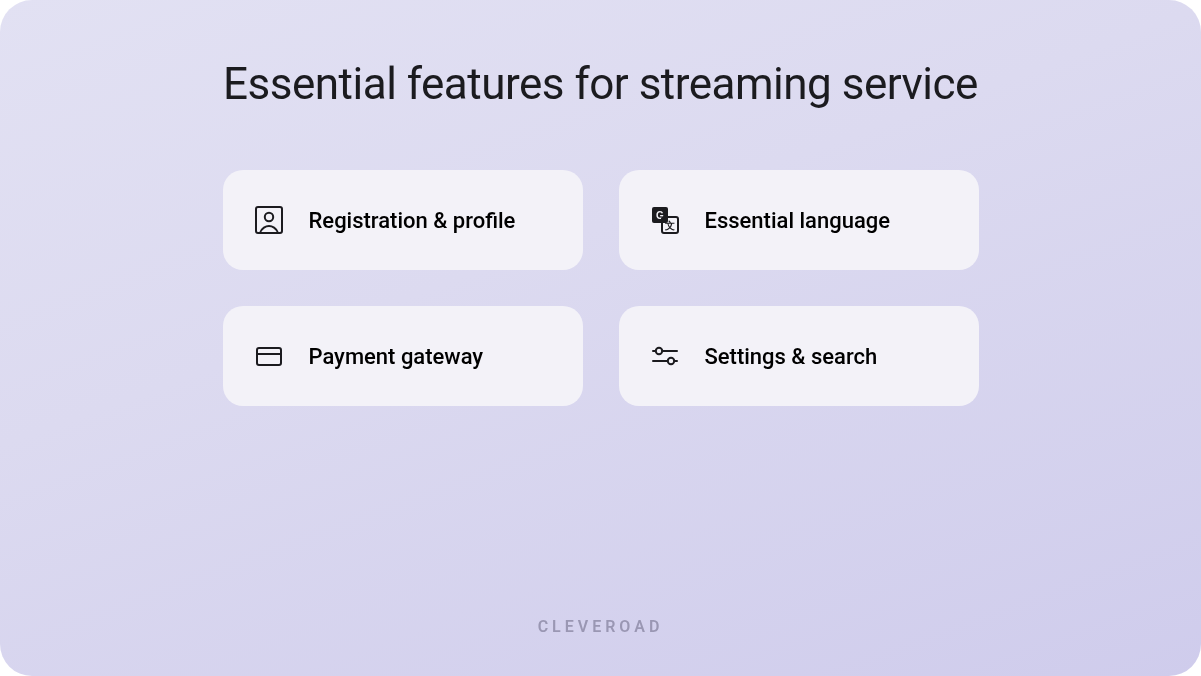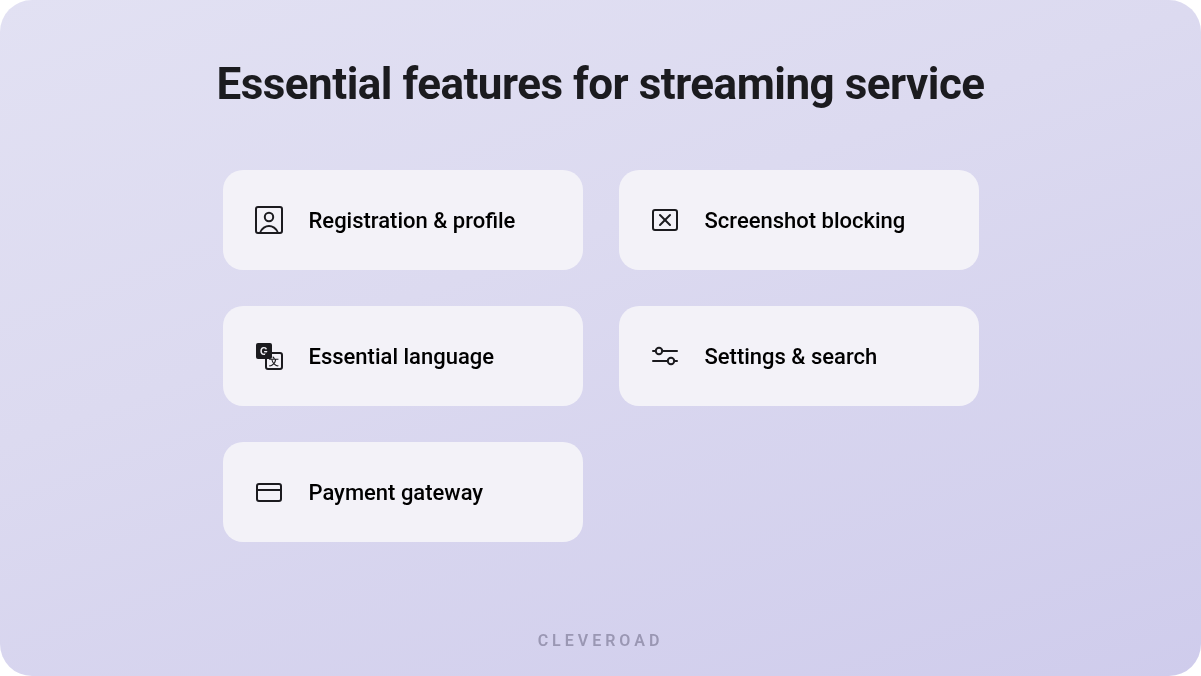--- a/index.html
+++ b/index.html
@@ -17,21 +17,21 @@
     background: linear-gradient(160deg, #e2e1f3 0%, #dcdaf0 40%, #cfccec 100%);
     border-radius: 32px;
     position: relative;
     padding: 48px 60px 30px 60px;
     display: flex;
     flex-direction: column;
     align-items: center;
   }
   .title {
     font-size: 44px;
-    font-weight: 700;
+    font-weight: 400;
     color: #1b1b1f;
     text-align: center;
     margin-top: 10px;
     margin-bottom: 60px;
     letter-spacing: -0.5px;
   }
   .grid {
     display: grid;
     grid-template-columns: repeat(2, 360px);
     grid-auto-rows: 100px;
@@ -57,21 +57,21 @@
     color: #1b1b1f;
   }
   .icon svg { width: 32px; height: 32px; }
   .label {
     font-size: 22px;
     font-weight: 500;
     color: #000000;
   }
   .brand {
     position: absolute;
-    bottom: 26px;
+    bottom: 40px;
     left: 0; right: 0;
     text-align: center;
     font-size: 16px;
     font-weight: 600;
     letter-spacing: 4px;
     color: #9a97b3;
   }
 </style>
 </head>
 <body>
@@ -86,62 +86,52 @@
       <span class="icon">
         <svg viewBox="0 0 32 32" fill="none" stroke="currentColor" stroke-width="2" stroke-linecap="round" stroke-linejoin="round">
           <rect x="3" y="3" width="26" height="26" rx="2"></rect>
           <circle cx="16" cy="13" r="4.2"></circle>
           <path d="M7 29c1.5-5 6-7 9-7s7.5 2 9 7"></path>
         </svg>
       </span>
       <span class="label">Registration &amp; profile</span>
     </div>
 
-    <div class="card">
-      <span class="icon">
-        <svg viewBox="0 0 32 32" fill="none" stroke="currentColor" stroke-width="2" stroke-linecap="round" stroke-linejoin="round">
-          <rect x="4" y="6" width="24" height="20" rx="2"></rect>
-          <line x1="11" y1="11" x2="21" y2="21"></line>
-          <line x1="21" y1="11" x2="11" y2="21"></line>
-        </svg>
-      </span>
-      <span class="label">Screenshot blocking</span>
-    </div>
 
 
     <div class="card">
       <span class="icon">
         <svg viewBox="0 0 32 32" stroke-linecap="round" stroke-linejoin="round">
           <rect x="3" y="3" width="16" height="16" rx="2" fill="currentColor"></rect>
           <text x="11" y="15" font-size="10" font-weight="700" text-anchor="middle" fill="#f3f2f8" font-family="Arial">G</text>
           <rect x="13" y="13" width="16" height="16" rx="2" fill="none" stroke="currentColor" stroke-width="2"></rect>
           <text x="21" y="25" font-size="10" font-weight="700" text-anchor="middle" fill="currentColor" font-family="Arial">文</text>
         </svg>
       </span>
       <span class="label">Essential language</span>
     </div>
 
     <div class="card">
       <span class="icon">
         <svg viewBox="0 0 32 32" fill="none" stroke="currentColor" stroke-width="2" stroke-linecap="round" stroke-linejoin="round">
+          <rect x="4" y="8" width="24" height="17" rx="2"></rect>
+          <line x1="4" y1="14" x2="28" y2="14"></line>
+        </svg>
+      </span>
+      <span class="label">Payment gateway</span>
+    </div>
+
+    <div class="card">
+      <span class="icon">
+        <svg viewBox="0 0 32 32" fill="none" stroke="currentColor" stroke-width="2" stroke-linecap="round" stroke-linejoin="round">
           <line x1="4" y1="11" x2="28" y2="11"></line>
           <circle cx="10" cy="11" r="3.2" fill="#f3f2f8"></circle>
           <line x1="4" y1="21" x2="28" y2="21"></line>
           <circle cx="22" cy="21" r="3.2" fill="#f3f2f8"></circle>
         </svg>
       </span>
       <span class="label">Settings &amp; search</span>
     </div>
 
-    <div class="card">
-      <span class="icon">
-        <svg viewBox="0 0 32 32" fill="none" stroke="currentColor" stroke-width="2" stroke-linecap="round" stroke-linejoin="round">
-          <rect x="4" y="8" width="24" height="17" rx="2"></rect>
-          <line x1="4" y1="14" x2="28" y2="14"></line>
-        </svg>
-      </span>
-      <span class="label">Payment gateway</span>
-    </div>
-
   </div>
 
   <div class="brand">CLEVEROAD</div>
 </div>
 
 </body></html>

